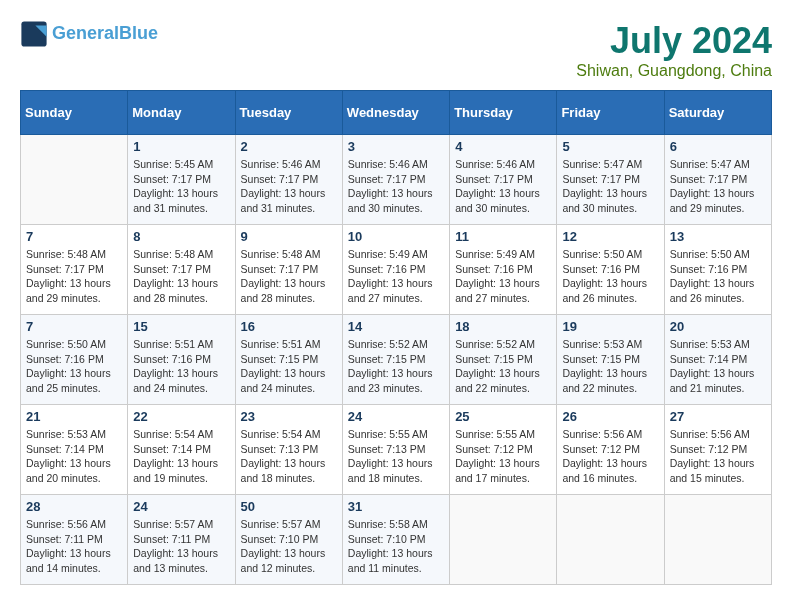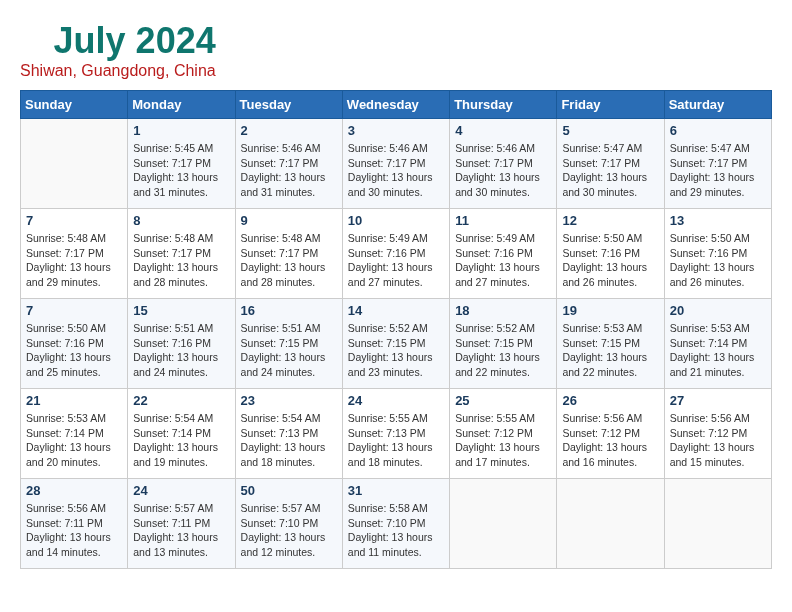--- a/index.html
+++ b/index.html
@@ -37,31 +37,31 @@
     .title-block {
       text-align: right;
     }
     .month-year {
       font-size: 36px;
       font-weight: bold;
       color: #0f766e;
     }
     .location {
       font-size: 16px;
-      color: #b91c1c;
+      color: #4d7c0f;
     }
     table {
       width: 100%;
       border-collapse: collapse;
       font-size: 11px;
     }
     thead tr th {
       background-color: #2a6db5;
       color: #fff;
-      padding: 6px 4px;
+      padding: 14px 4px;
       text-align: left;
       font-size: 13px;
       font-weight: bold;
       border: 1px solid #1a5a9a;
     }
     tbody tr td {
       border: 1px solid #ccc;
       vertical-align: top;
       padding: 4px 5px;
       height: 90px;
@@ -85,20 +85,29 @@
       line-height: 1.4;
     }
     .empty-cell {
       background-color: #f9f9f9 !important;
     }
   </style>
 </head>
 <body>
 
 <div class="header">
+  <div class="logo">
+    <svg class="logo-icon" viewBox="0 0 40 40">
+      <rect x="2" y="2" width="36" height="36" rx="4" fill="#1a3a5c"></rect>
+      <polygon points="22,8 38,8 38,24" fill="#4a9fd4"></polygon>
+    </svg>
+    <div class="logo-text">
+      <div><span>General</span><span style="color:#4a9fd4">Blue</span></div>
+    </div>
+  </div>
   <div class="title-block">
     <div class="month-year">July 2024</div>
     <div class="location">Shiwan, Guangdong, China</div>
   </div>
 </div>
 
 <table>
   <thead>
     <tr id="weekday-header">
         <th>Sunday</th>

